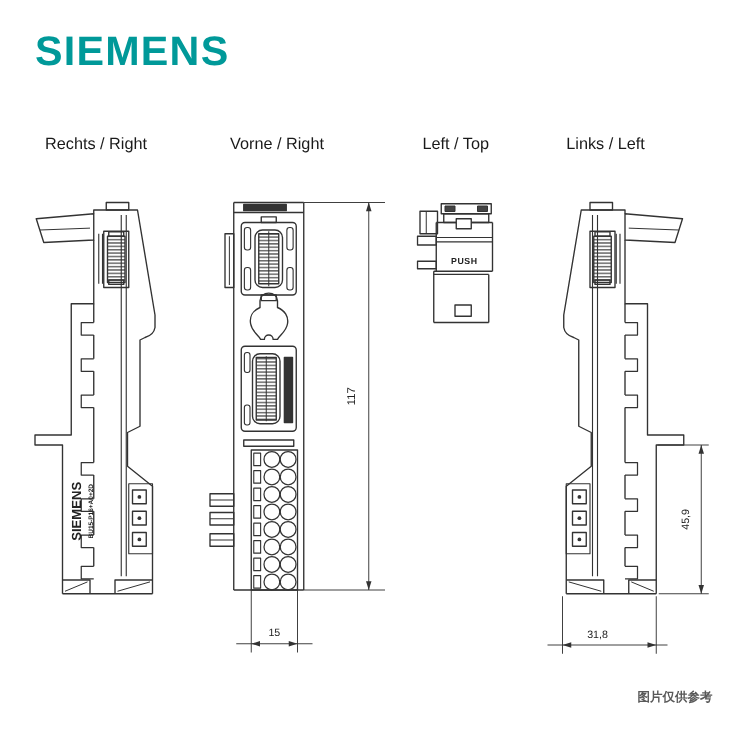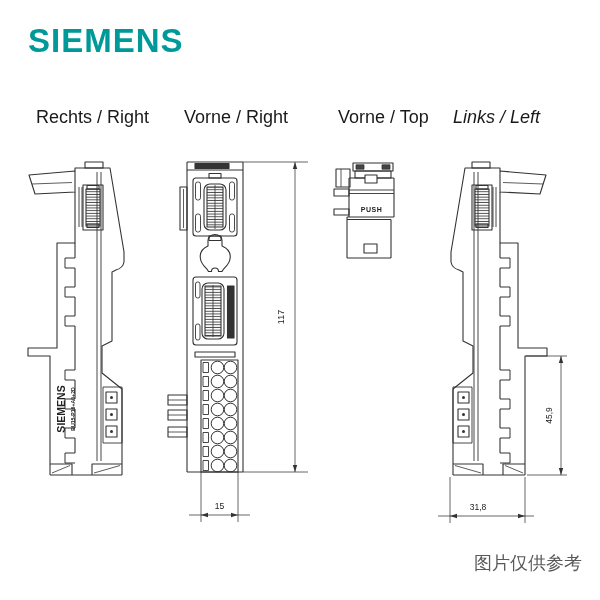--- a/index.html
+++ b/index.html
@@ -1,42 +1,42 @@
 <!DOCTYPE html>
 <html><head>
 <meta charset="utf-8">
 <style>
   html,body{margin:0;padding:0;}
   body{width:600px;height:600px;position:relative;background:#ffffff;overflow:hidden;
        font-family:"Liberation Sans",sans-serif;}
   .logo{position:absolute;left:28px;top:22px;font-size:33px;font-weight:700;
         letter-spacing:1px;color:#009999;}
-  .view-label{position:absolute;top:107px;font-size:18px;color:#1a1a1a;}
+  .view-label{position:absolute;top:107px;font-size:13px;color:#1a1a1a;}
   #lbl-right{left:36px;}
   #lbl-front{left:184px;}
   #lbl-top{left:338px;}
-  #lbl-left{left:453px;font-style:italic;}
+  #lbl-left{left:453px;}
   .drw{position:absolute;}
   #svg-right{left:26px;top:158px;}
   #svg-front{left:165px;top:156px;}
   #svg-top{left:333px;top:160px;}
   #svg-left{left:428px;top:156px;}
-  .footer-note{position:absolute;right:18px;top:551px;font-size:18px;color:#595959;}
+  .footer-note{position:absolute;right:30px;top:551px;font-size:10px;color:#595959;font-weight:bold;}
   svg{display:block;}
   svg text{font-family:"Liberation Sans",sans-serif;fill:#222222;stroke:none;}
   .dimtxt{font-size:8.5px;}
 </style>
 </head>
 <body>
 
 <div class="logo">SIEMENS</div>
 
 <div class="view-label" id="lbl-right">Rechts / Right</div>
 <div class="view-label" id="lbl-front">Vorne / Right</div>
-<div class="view-label" id="lbl-top">Vorne / Top</div>
+<div class="view-label" id="lbl-top">Left / Top</div>
 <div class="view-label" id="lbl-left">Links / Left</div>
 
 <svg id="svg-right" class="drw" width="130" height="330" viewBox="0 0 130 330">
   <defs>
     <pattern id="hatchR" width="4" height="2.7" patternUnits="userSpaceOnUse">
       <path d="M0,1.3 H4" stroke="#333" stroke-width="0.9"></path>
     </pattern>
     <g id="sideDrawing" stroke="#333" fill="none" stroke-width="1.1" stroke-linejoin="round">
 
       <g>

